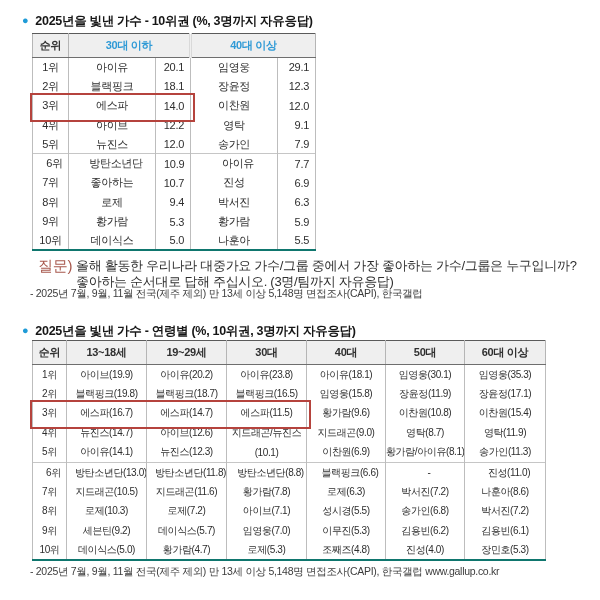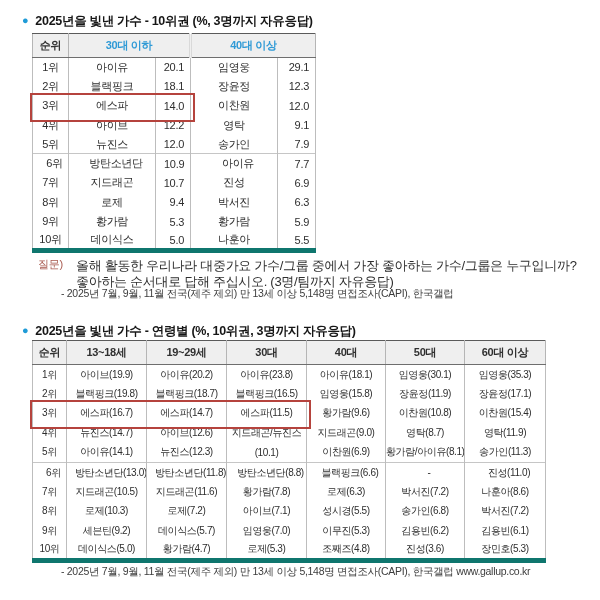--- a/index.html
+++ b/index.html
@@ -25,29 +25,29 @@
     border-left:1px solid #bdbdbd;border-right:1px solid #bdbdbd;
     letter-spacing:-0.3px;white-space:nowrap;overflow:hidden;
   }
   #t1 thead tr{height:23px;}
   #t1 tbody tr{height:19.3px;}
   #t2 thead tr{height:21px;}
   #t2 tbody tr{height:19.5px;}
   #t2 td{font-size:10px;letter-spacing:-0.4px;}
   td.val{text-align:right;padding-right:6px;}
   tr.sep td{border-top:1px solid #c6c6c6;padding-left:8px;}
-  tr.last td{border-bottom:5px solid #0f766e;}
+  tr.last td{border-bottom:2px solid #0f766e;}
   td.merged div{line-height:19.5px;}
   .hl{position:absolute;border:2px solid #b5433d;z-index:3;pointer-events:none;background:transparent;}
   #hl1{left:30px;top:93px;width:161px;height:25px;}
   #hl2{left:30px;top:400px;width:277px;height:25px;}
-  .qlabel{position:absolute;left:38px;top:257px;font-size:11px;color:#a8594e;letter-spacing:-0.3px;}
+  .qlabel{position:absolute;left:38px;top:257px;font-size:15px;color:#a8594e;letter-spacing:-0.3px;}
   .qtext{position:absolute;left:76px;font-size:13px;color:#2e2e2e;letter-spacing:-0.3px;white-space:nowrap;}
   #q1{top:257px;} #q2{top:273px;}
-  .fn{position:absolute;left:30px;font-size:10.5px;color:#3c3c3c;letter-spacing:-0.3px;white-space:nowrap;margin-left:31px;}
+  .fn{position:absolute;left:30px;font-size:10.5px;color:#3c3c3c;letter-spacing:-0.3px;white-space:nowrap;}
   #fn1{top:287px;} #fn2{top:565px;}
   #title1{left:22px;top:13px;}
   #title2{left:22px;top:323px;}
   #t1wrap{left:32px;top:33px;width:283px;}
   #t2wrap{left:32px;top:340px;width:513px;}
 </style>
 </head>
 <body>
 
 <div class="title" id="title1"><span class="bullet">●</span><span>2025년을 빛낸 가수 - 10위권 (%, 3명까지 자유응답)</span></div>
@@ -106,21 +106,21 @@
       </tr>
       <tr class="sep">
         <td>6위</td>
         <td>방탄소년단</td>
         <td class="val">10.9</td>
         <td>아이유</td>
         <td class="val">7.7</td>
       </tr>
       <tr>
         <td>7위</td>
-        <td>지드래곤</td>
+        <td>좋아하는</td>
         <td class="val">10.7</td>
         <td>진성</td>
         <td class="val">6.9</td>
       </tr>
       <tr>
         <td>8위</td>
         <td>로제</td>
         <td class="val">9.4</td>
         <td>박서진</td>
         <td class="val">6.3</td>
@@ -256,21 +256,21 @@
         <td>이무진(5.3)</td>
         <td>김용빈(6.2)</td>
         <td>김용빈(6.1)</td>
       </tr>
       <tr class="last">
         <td>10위</td>
         <td>데이식스(5.0)</td>
         <td>황가람(4.7)</td>
         <td>로제(5.3)</td>
         <td>조째즈(4.8)</td>
-        <td>진성(3.6)</td>
+        <td>진성(4.0)</td>
         <td>장민호(5.3)</td>
       </tr>
     </tbody>
   </table>
 </div>
 <div class="hl" id="hl2"></div>
 
 <span class="fn" id="fn2">- 2025년 7월, 9월, 11월 전국(제주 제외) 만 13세 이상 5,148명 면접조사(CAPI), 한국갤럽 www.gallup.co.kr</span>
 
 </body></html>

